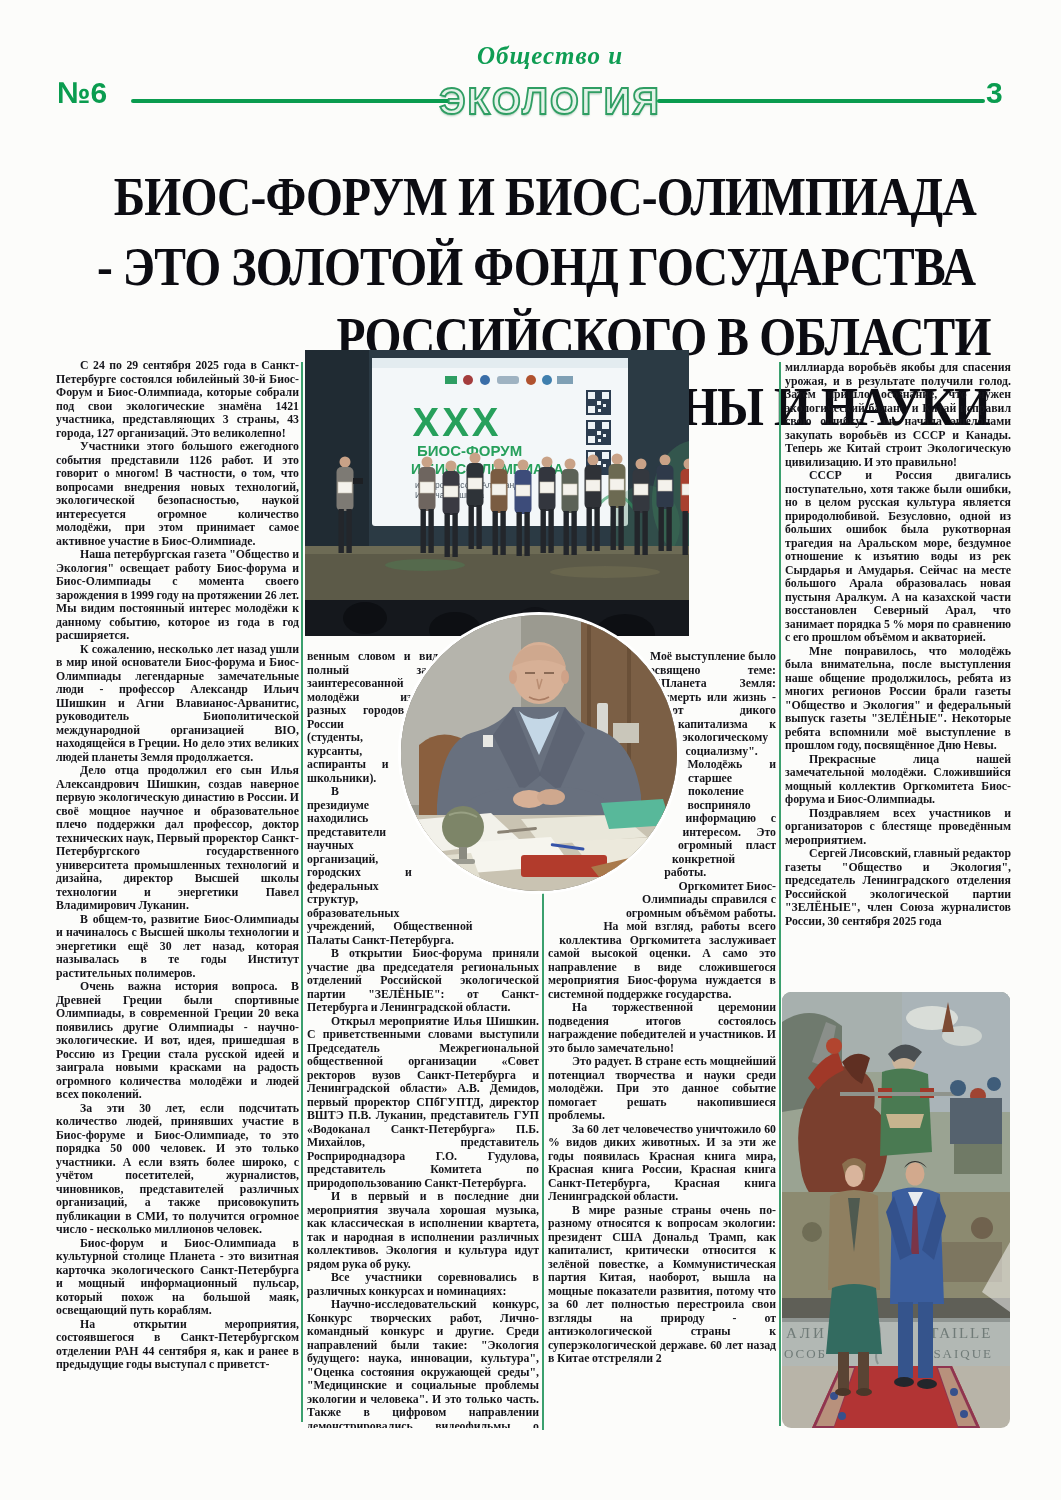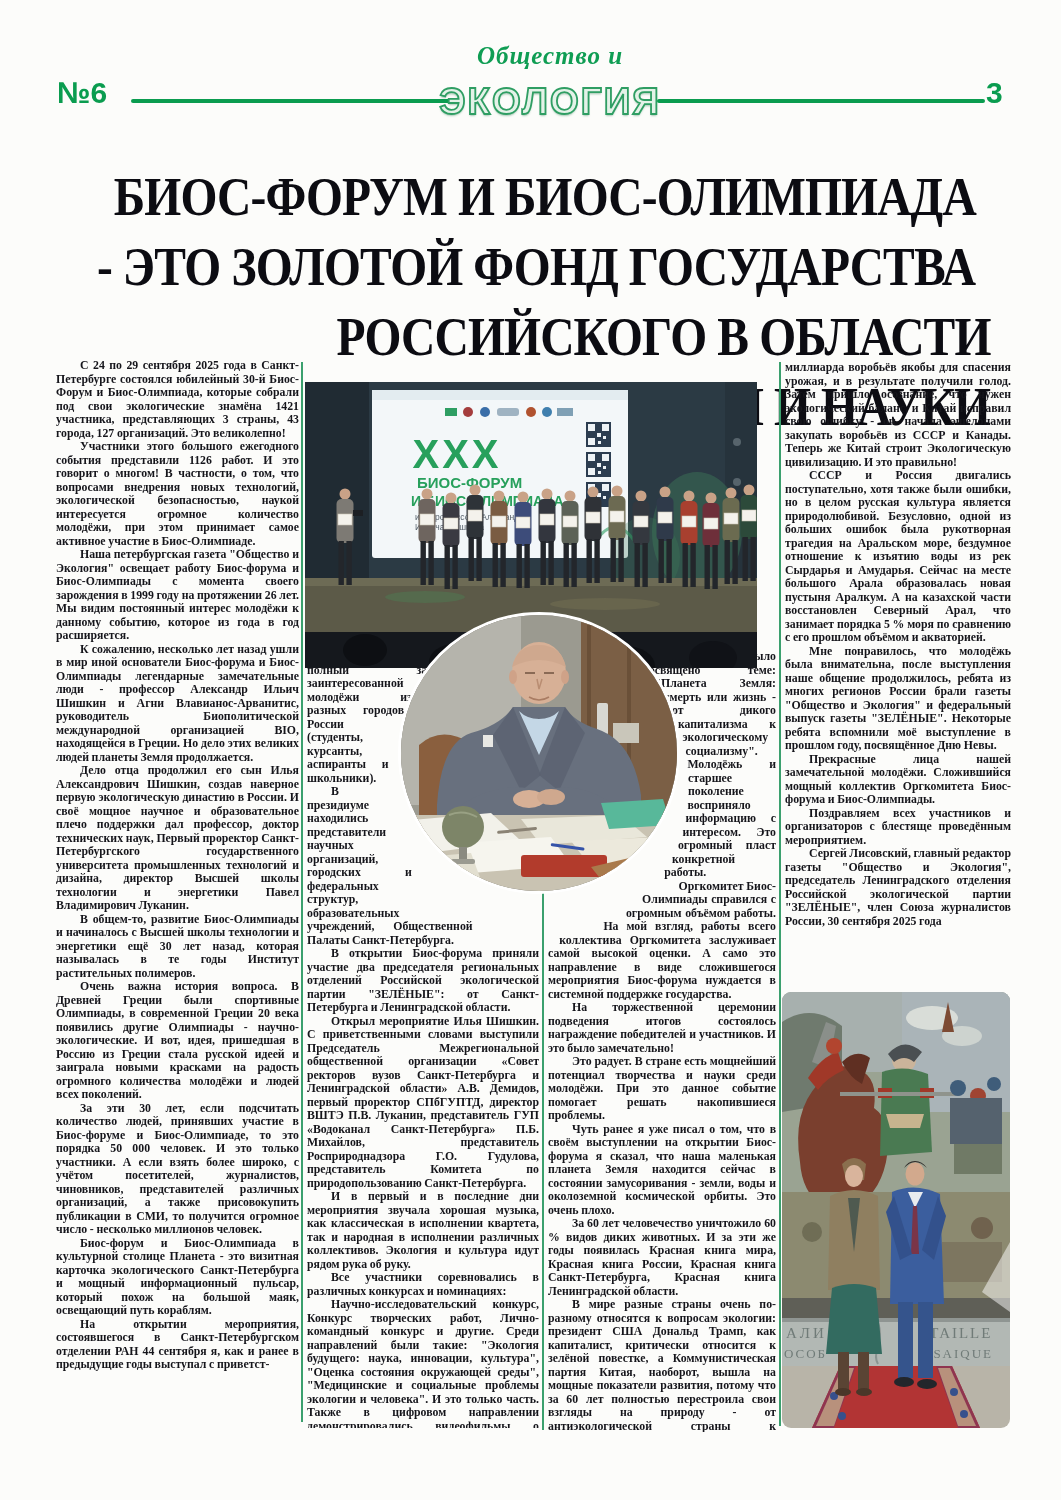--- a/index.html
+++ b/index.html
@@ -35,21 +35,21 @@
   
   .wrap-r{float:right;width:160px;height:292px;shape-outside:circle(150px at 159px 135px);}
   .wrap-l{float:left;width:145px;height:292px;shape-outside:circle(150px at -10px 135px);}
   
   .vrule{position:absolute;width:2px;background:#3ba06e;}
   #vr1{left:301px;top:362px;height:1060px;}
   #vr2{left:542px;top:652px;height:778px;}
   #vr3{left:779px;top:362px;height:1064px;}
   
   .photo{position:absolute;overflow:hidden;}
-  #stage-photo{left:305px;top:382px;width:452px;height:286px;z-index:2;}
+  #stage-photo{left:305px;top:350px;width:384px;height:286px;z-index:2;}
   #portrait-photo{left:398px;top:612px;width:276px;height:276px;border-radius:50%;
       border:3px solid #fff;z-index:3;background:#8f8a80;}
   #mosaic-photo{left:782px;top:992px;width:228px;height:436px;z-index:2;border-radius:9px;}
   svg{display:block;}
 </style>
 </head>
 <body>
 
 <div class="page">
 
@@ -96,21 +96,20 @@
     <p>Все участники соревновались в различных конкурсах и номинациях:</p>
     <p>Научно-исследовательский конкурс, Конкурс творческих работ, Лично-командный конкурс и другие. Среди направлений были такие: "Экология будущего: наука, инновации, культура", "Оценка состояния окружающей среды", "Медицинские и социальные проблемы экологии и человека". И это только часть. Также в цифровом направлении демонстрировались видеофильмы о природе и человеке, о сохранении животного мира, об устойчивом развитии.</p>
   </div>
 
   <div class="col" id="col3">
     <div class="wrap-l"></div>
     <p>Моё выступление было посвящено теме: "Планета Земля: смерть или жизнь - от дикого капитализма к экологическому социализму". Молодёжь и старшее поколение восприняло информацию с интересом. Это огромный пласт конкретной работы.</p>
     <p>Оргкомитет Биос-Олимпиады справился с огромным объёмом работы. На мой взгляд, работы всего коллектива Оргкомитета заслуживает самой высокой оценки. А само это направление в виде сложившегося мероприятия Биос-форума нуждается в системной поддержке государства.</p>
     <p>На торжественной церемонии подведения итогов состоялось награждение победителей и участников. И это было замечательно!</p>
     <p>Это радует. В стране есть мощнейший потенциал творчества и науки среди молодёжи. При это данное событие помогает решать накопившиеся проблемы.</p>
-    <p>Чуть ранее я уже писал о том, что в своём выступлении на открытии Биос-форума я сказал, что наша маленькая планета Земля находится сейчас в состоянии замусоривания - земли, воды и околоземной космической орбиты. Это очень плохо.</p>
     <p>За 60 лет человечество уничтожило 60 % видов диких животных. И за эти же годы появилась Красная книга мира, Красная книга России, Красная книга Санкт-Петербурга, Красная книга Ленинградской области.</p>
     <p>В мире разные страны очень по-разному относятся к вопросам экологии: президент США Дональд Трамп, как капиталист, критически относится к зелёной повестке, а Коммунистическая партия Китая, наоборот, вышла на мощные показатели развития, потому что за 60 лет полностью перестроила свои взгляды на природу - от антиэкологической страны к суперэкологической державе. 60 лет назад в Китае отстреляли 2</p>
   </div>
 
   <div class="col" id="col4">
     <p class="cont">миллиарда воробьёв якобы для спасения урожая, и в результате получили голод. Затем пришло осознание, что нужен экологический баланс, и Китай исправил свою ошибку - он начала эшелонами закупать воробьёв из СССР и Канады. Теперь же Китай строит Экологическую цивилизацию. И это правильно!</p>
     <p>СССР и Россия двигались поступательно, хотя также были ошибки, но в целом русская культура является природолюбивой. Безусловно, одной из больших ошибок была рукотворная трагедия на Аральском море, бездумное отношение к изъятию воды из рек Сырдарья и Амударья. Сейчас на месте большого Арала образовалась новая пустыня Аралкум. А на казахской части восстановлен Северный Арал, что занимает порядка 5 % моря по сравнению с его прошлом объёмом и акваторией.</p>
     <p>Мне понравилось, что молодёжь была внимательна, после выступления наше общение продолжилось, ребята из многих регионов России брали газеты "Общество и Экология" и федеральный выпуск газеты "ЗЕЛЁНЫЕ". Некоторые ребята вспомнили моё выступление в прошлом году, посвящённое Дню Невы.</p>
     <p>Прекрасные лица нашей замечательной молодёжи. Сложившийся мощный коллектив Оргкомитета Биос-форума и Биос-Олимпиады.</p>
     <p>Поздравляем всех участников и организаторов с блестяще проведённым мероприятием.</p>

